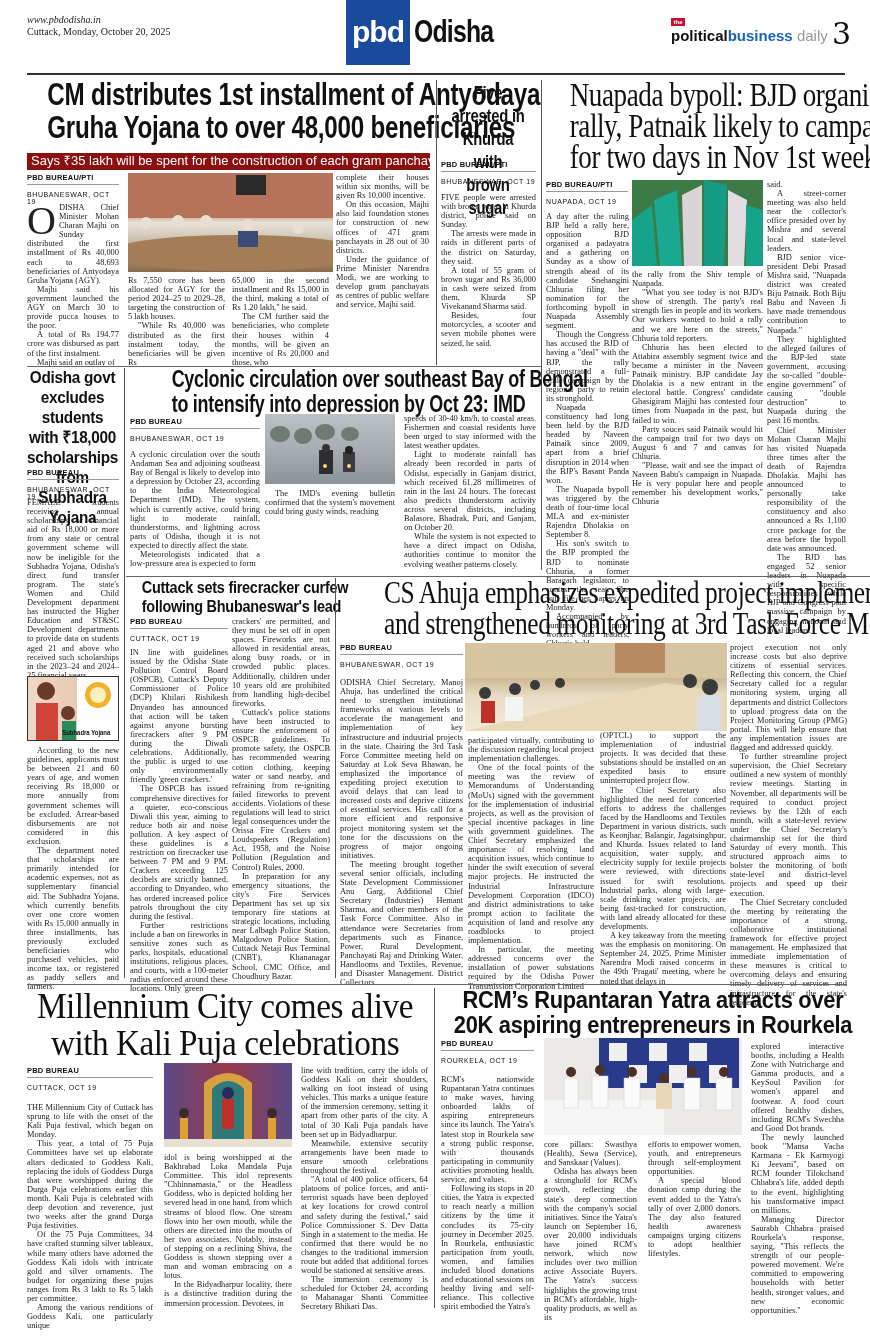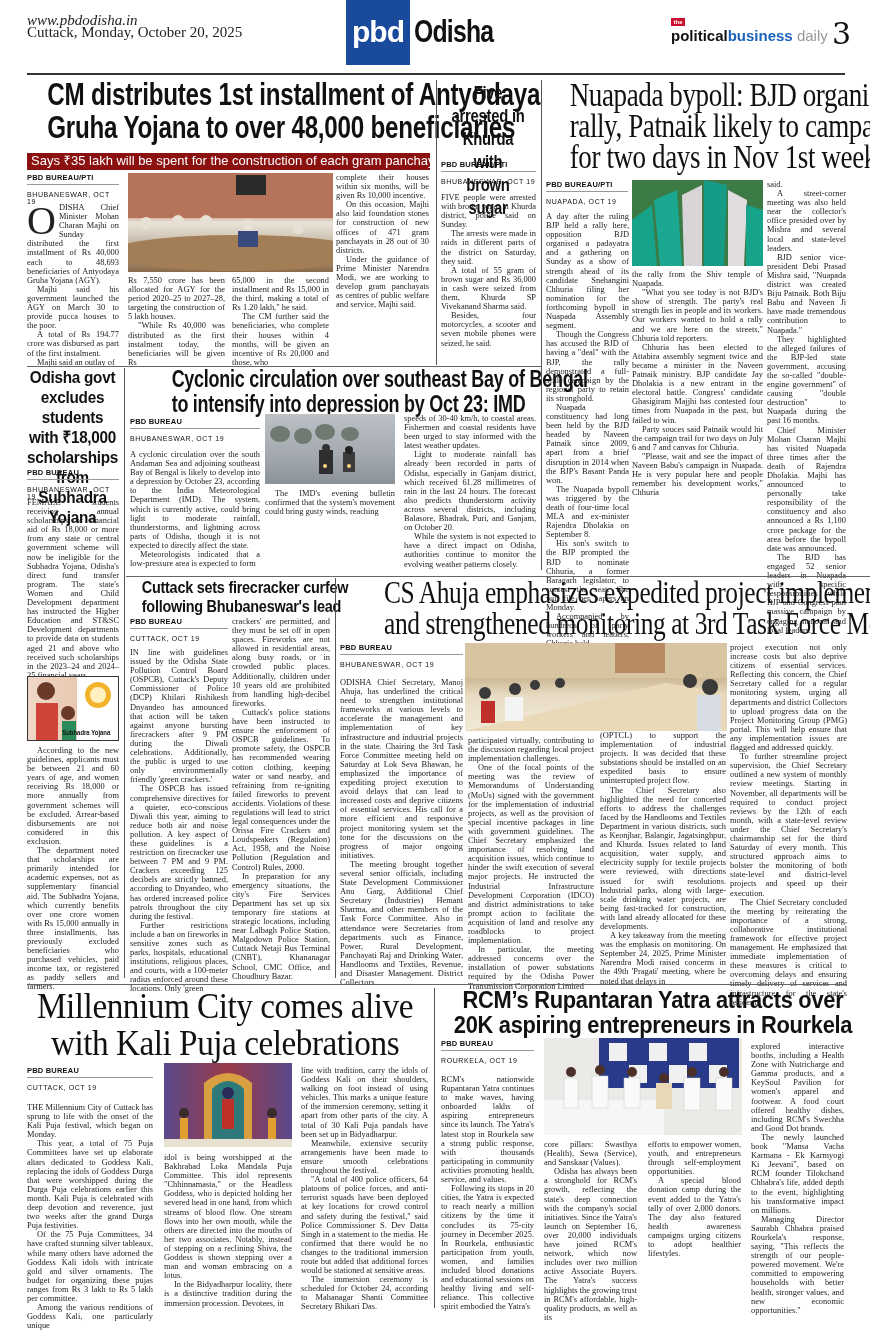--- a/index.html
+++ b/index.html
@@ -1,18 +1,18 @@
 <!DOCTYPE html>
 <html><head>
 <meta charset="utf-8">
 <style>
 *{box-sizing:border-box;margin:0;padding:0}
 body{width:870px;height:1343px;background:#fff;color:#111;font-family:"Liberation Serif",serif;position:relative;overflow:hidden}
 .abs{position:absolute}
-.mast-left{left:27px;top:14px;font-size:15px;line-height:12px;color:#222}
+.mast-left{left:27px;top:14px;font-size:10px;line-height:12px;color:#222}
 .mast-left .url{font-style:italic}
 .logo{left:346px;top:11px;height:42px;display:flex;align-items:center}
 .logo .pbd{background:#1a4a9c;color:#fff;font-family:"Liberation Sans",sans-serif;font-weight:bold;font-size:30px;line-height:38px;padding:12px 4px;letter-spacing:-1px;border:2px solid #1a4a9c}
 .logo .od{font-family:"Liberation Sans",sans-serif;font-weight:bold;font-size:31px;margin-left:4px;transform:scaleX(.8);transform-origin:left;letter-spacing:-1px}
 .brand{left:671px;top:18px;font-family:"Liberation Sans",sans-serif;font-size:15px;font-weight:bold}
 .brand .the{display:block;background:#c8102e;color:#fff;font-size:6px;width:14px;line-height:8px;text-align:center;margin-bottom:1px}
 .brand .b{color:#1a63b8}
 .brand .d{color:#999;font-weight:normal}
 .pageno{left:832px;top:16px;font-size:30px;font-family:"DejaVu Serif",serif}
 .rule{background:#333}
@@ -74,21 +74,21 @@
         <circle cx="78" cy="48" r="6"></circle>
         <circle cx="120" cy="52" r="6"></circle>
         <circle cx="170" cy="55" r="6"></circle>
     </g>
     <g fill="#3a4a7a">
         <rect x="110" y="58" width="20" height="16"></rect>
       </g>
   </svg>
 </div>
 <div class="abs txt" style="left:128px;top:276px;width:97px">
-  <p class="ni">Rs 7,550 crore has been allocated for AGY for the period 2020–25 to 2027–28, targeting the construction of 5 lakh houses.</p>
+  <p class="ni">Rs 7,550 crore has been allocated for AGY for the period 2024–25 to 2029–28, targeting the construction of 5 lakh houses.</p>
   <p>"While Rs 40,000 was distributed as the first instalment today, the beneficiaries will be given Rs</p>
 </div>
 <div class="abs txt" style="left:232px;top:276px;width:97px">
   <p class="ni">65,000 in the second installment and Rs 15,000 in the third, making a total of Rs 1.20 lakh," he said.</p>
   <p>The CM further said the beneficiaries, who complete their houses within 4 months, will be given an incentive of Rs 20,000 and those, who</p>
 </div>
 <div class="abs txt" style="left:336px;top:173px;width:93px">
   <p class="ni">complete their houses within six months, will be given Rs 10,000 incentive.</p>
   <p>On this occasion, Majhi also laid foundation stones for construction of new offices of 471 gram panchayats in 28 out of 30 districts.</p>
   <p>Under the guidance of Prime Minister Narendra Modi, we are working to develop gram panchayats as centres of public welfare and service, Majhi said.</p>
@@ -135,21 +135,21 @@
     <polygon points="50,15 70,5 70,86 52,86" fill="#d8d4d8"></polygon>
     <polygon points="72,0 95,5 92,86 72,86" fill="#169c86"></polygon>
     <polygon points="96,10 115,20 112,86 96,86" fill="#e0dce0"></polygon>
     <polygon points="114,25 131,30 131,86 114,86" fill="#15a38a"></polygon>
   </svg>
 </div>
 <div class="abs txt" style="left:632px;top:270px;width:131px">
   <p class="ni">the rally from the Shiv temple of Nuapada.</p>
   <p>"What you see today is not BJD's show of strength. The party's real strength lies in people and its workers. Our workers wanted to hold a rally and we are here on the streets," Chhuria told reporters.</p>
   <p>Chhuria has been elected to Attabira assembly segment twice and became a minister in the Naveen Patnaik ministry. BJP candidate Jay Dholakia is a new entrant in the electoral battle. Congress' candidate Ghasigiram Majjhi has contested four times from Nuapada in the past, but failed to win.</p>
-  <p>Party souces said Patnaik would hit the campaign trail for two days on July 6 and 7 and canvas for Chhuria.</p>
+  <p>Party souces said Patnaik would hit the campaign trail for two days on August 6 and 7 and canvas for Chhuria.</p>
   <p>"Please, wait and see the impact of Naveen Babu's campaign in Nuapada. He is very popular here and people remember his development works," Chhuria</p>
 </div>
 <div class="abs txt" style="left:767px;top:180px;width:79px">
   <p class="ni">said.</p>
   <p>A street-corner meeting was also held near the collector's office presided over by Mishra and several local and state-level leaders.</p>
   <p>BJD senior vice-president Debi Prasad Mishra said, "Nuapada district was created Biju Patnaik. Both Biju Babu and Naveen Ji have made tremendous contribution to Nuapada."</p>
   <p>They highlighted the alleged failures of the BJP-led state government, accusing the so-called "double-engine government" of causing "double destruction" to Nuapada during the past 16 months.</p>
   <p>Chief Minister Mohan Charan Majhi has visited Nuapada three times after the death of Rajendra Dholakia. Majhi has announced to personally take responsibility of the constituency and also announced a Rs 1,100 crore package for the area before the bypoll date was announced.</p>
   <p>The BJD has engaged 52 senior leaders in Nuapada with specific responsibilities while BJP and Congress plan massive campaign by engaging national and local leaders.</p>
 </div>

